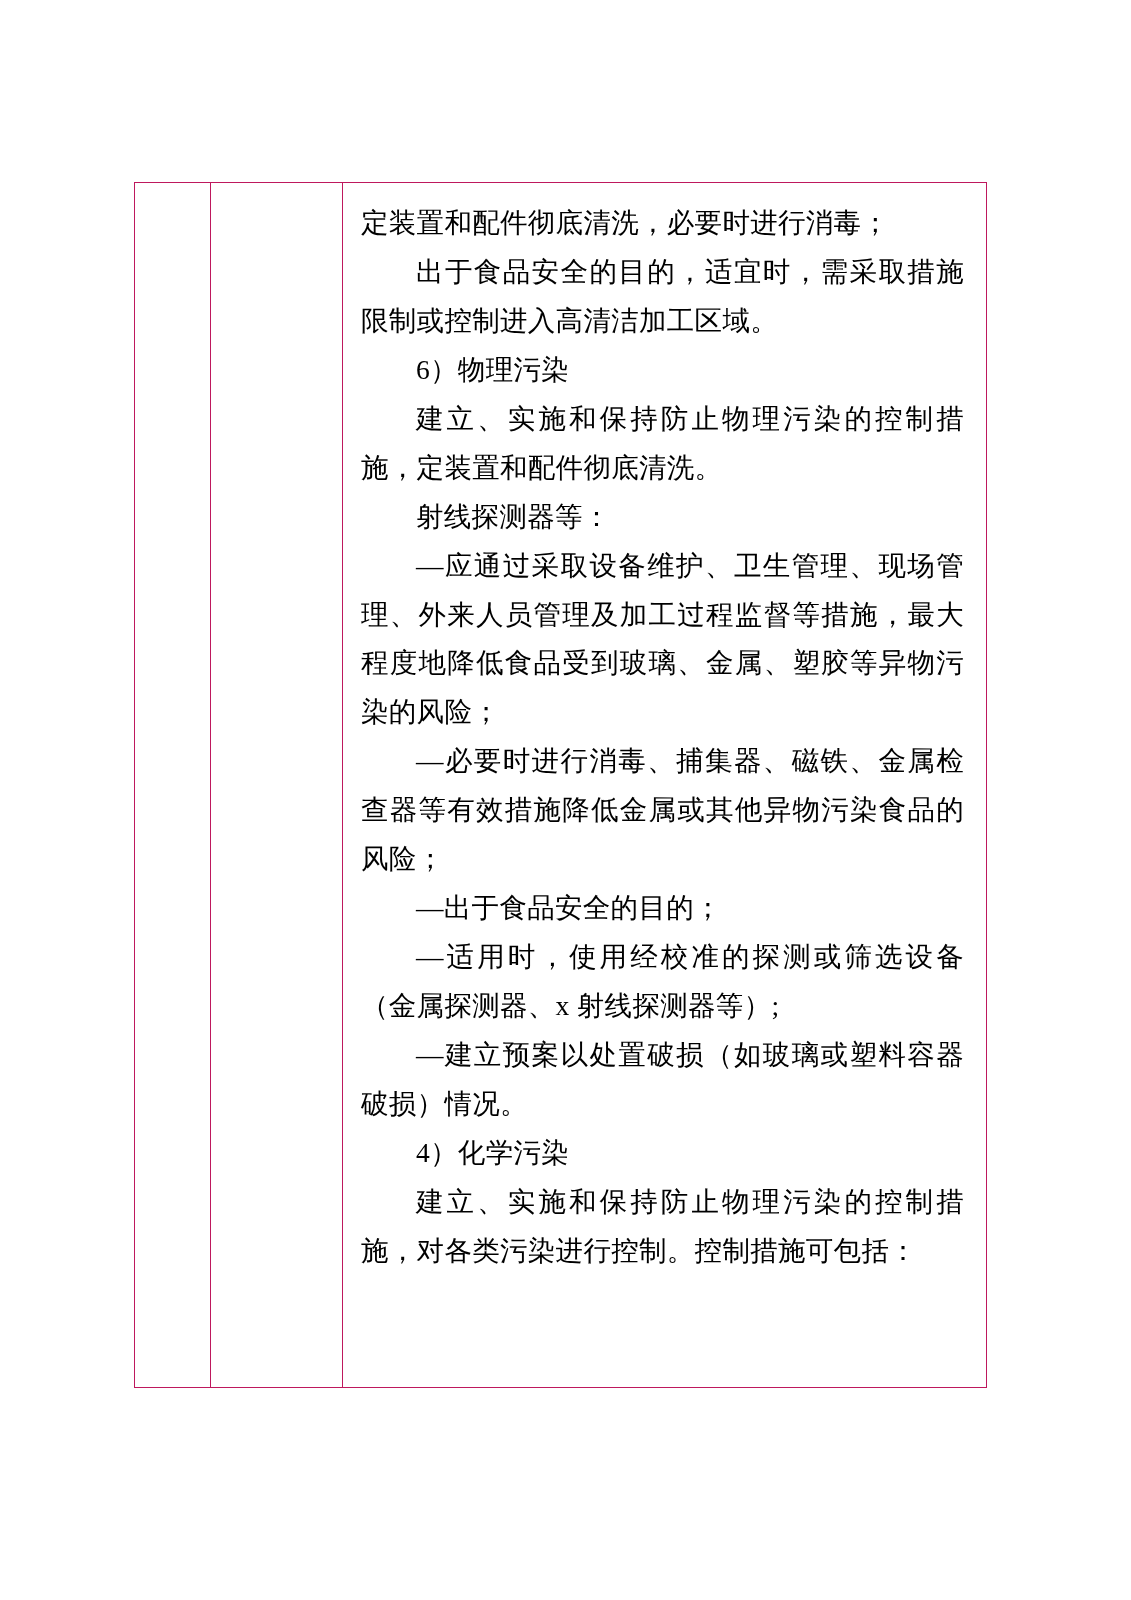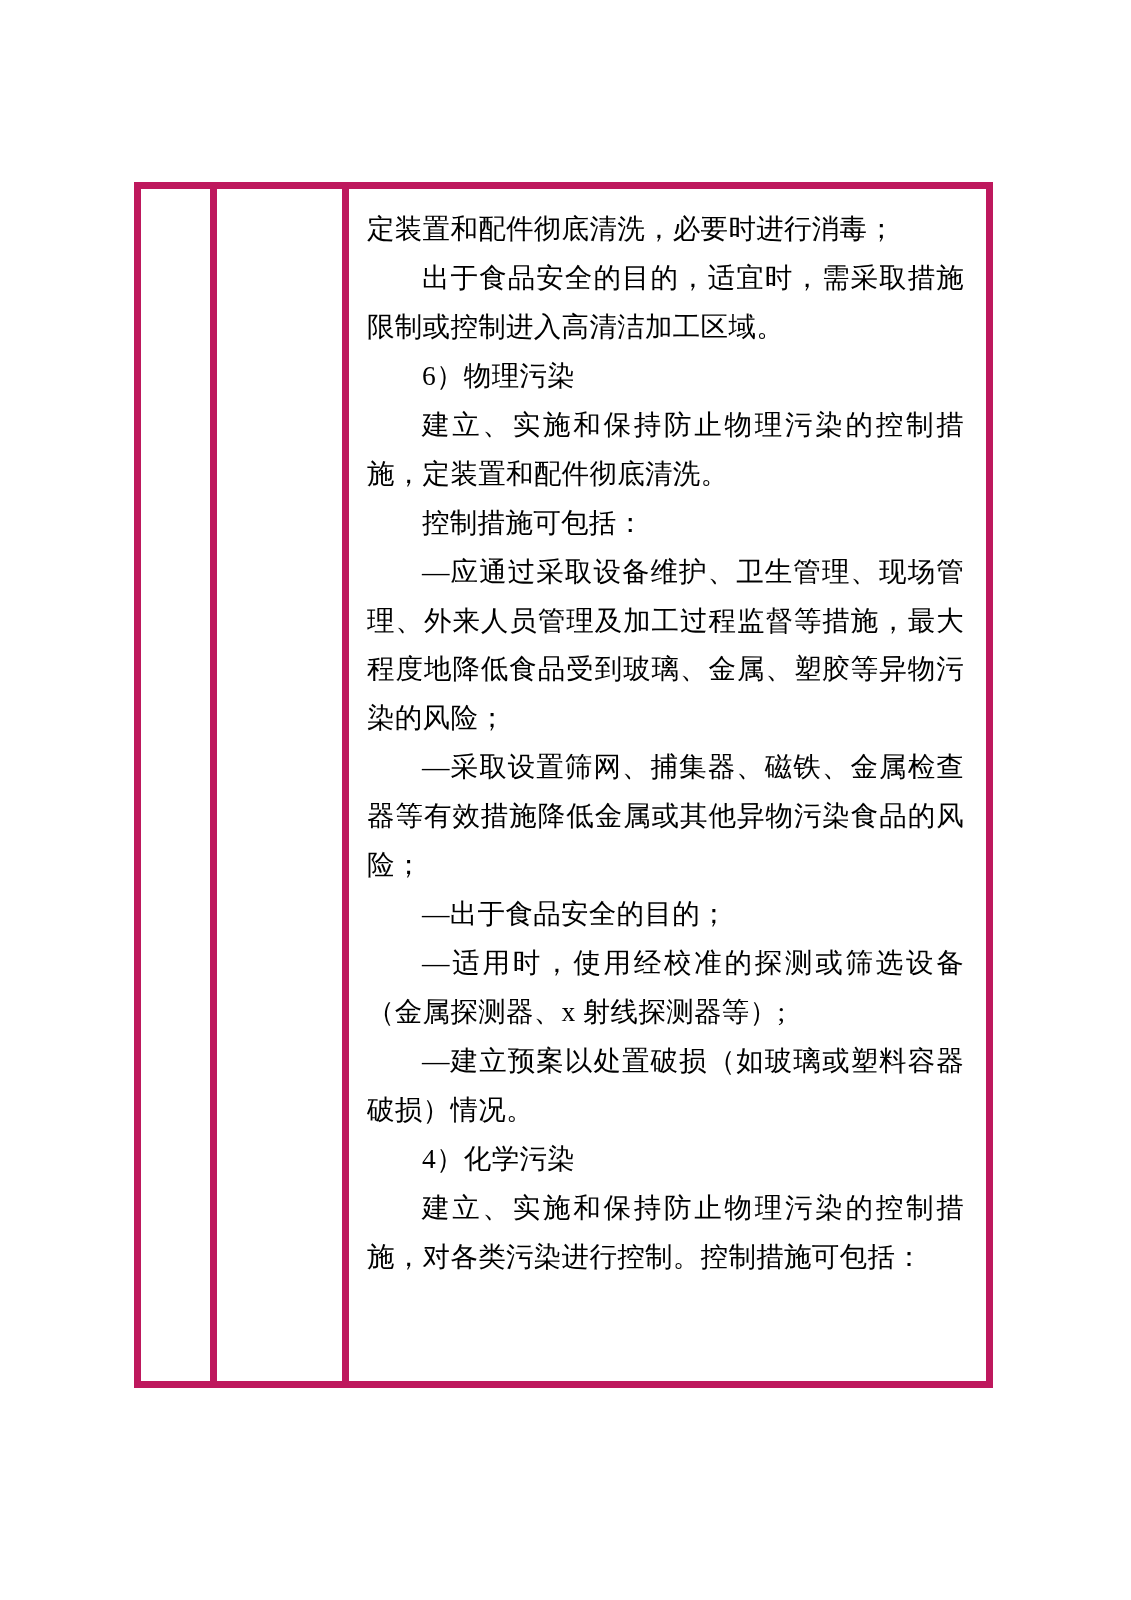--- a/index.html
+++ b/index.html
@@ -26,21 +26,21 @@
   .doc-table {
     position: absolute;
     left: 134px;
     top: 182px;
     width: 852px;
     height: 1206px;
     border-collapse: collapse;
     table-layout: fixed;
   }
   .doc-table td {
-    border: 7px solid #be185d;
+    border: 1px solid #be185d;
     vertical-align: top;
     padding: 0;
   }
   .col-a { width: 76px; }
   .col-b { width: 132px; }
   .col-c { width: 644px; }
 
   .cell-content {
     padding: 16px 22px 10px 18px;
     font-size: 27.5px;
@@ -94,23 +94,23 @@
         </td>
         <td>
           <div class="cell-content"></div>
         </td>
         <td>
           <div class="cell-content">
             <p class="noindent">定装置和配件彻底清洗，必要时进行消毒；</p>
             <p class="indent">出于食品安全的目的，适宜时，需采取措施限制或控制进入高清洁加工区域。</p>
             <p class="indent">6）物理污染</p>
             <p class="indent">建立、实施和保持防止物理污染的控制措施，定装置和配件彻底清洗。</p>
-            <p class="indent">控制措施可包括：</p>
+            <p class="indent">射线探测器等：</p>
             <p class="indent">—应通过采取设备维护、卫生管理、现场管理、外来人员管理及加工过程监督等措施，最大程度地降低食品受到玻璃、金属、塑胶等异物污染的风险；</p>
-            <p class="indent">—采取设置筛网、捕集器、磁铁、金属检查器等有效措施降低金属或其他异物污染食品的风险；</p>
+            <p class="indent">—必要时进行消毒、捕集器、磁铁、金属检查器等有效措施降低金属或其他异物污染食品的风险；</p>
             <p class="indent">—出于食品安全的目的；</p>
             <p class="indent">—适用时，使用经校准的探测或筛选设备（金属探测器、x 射线探测器等）;</p>
             <p class="indent">—建立预案以处置破损（如玻璃或塑料容器破损）情况。</p>
             <p class="indent">4）化学污染</p>
             <p class="indent">建立、实施和保持防止物理污染的控制措施，对各类污染进行控制。控制措施可包括：</p>
           </div>
         </td>
       </tr>
     </tbody>
   </table>

